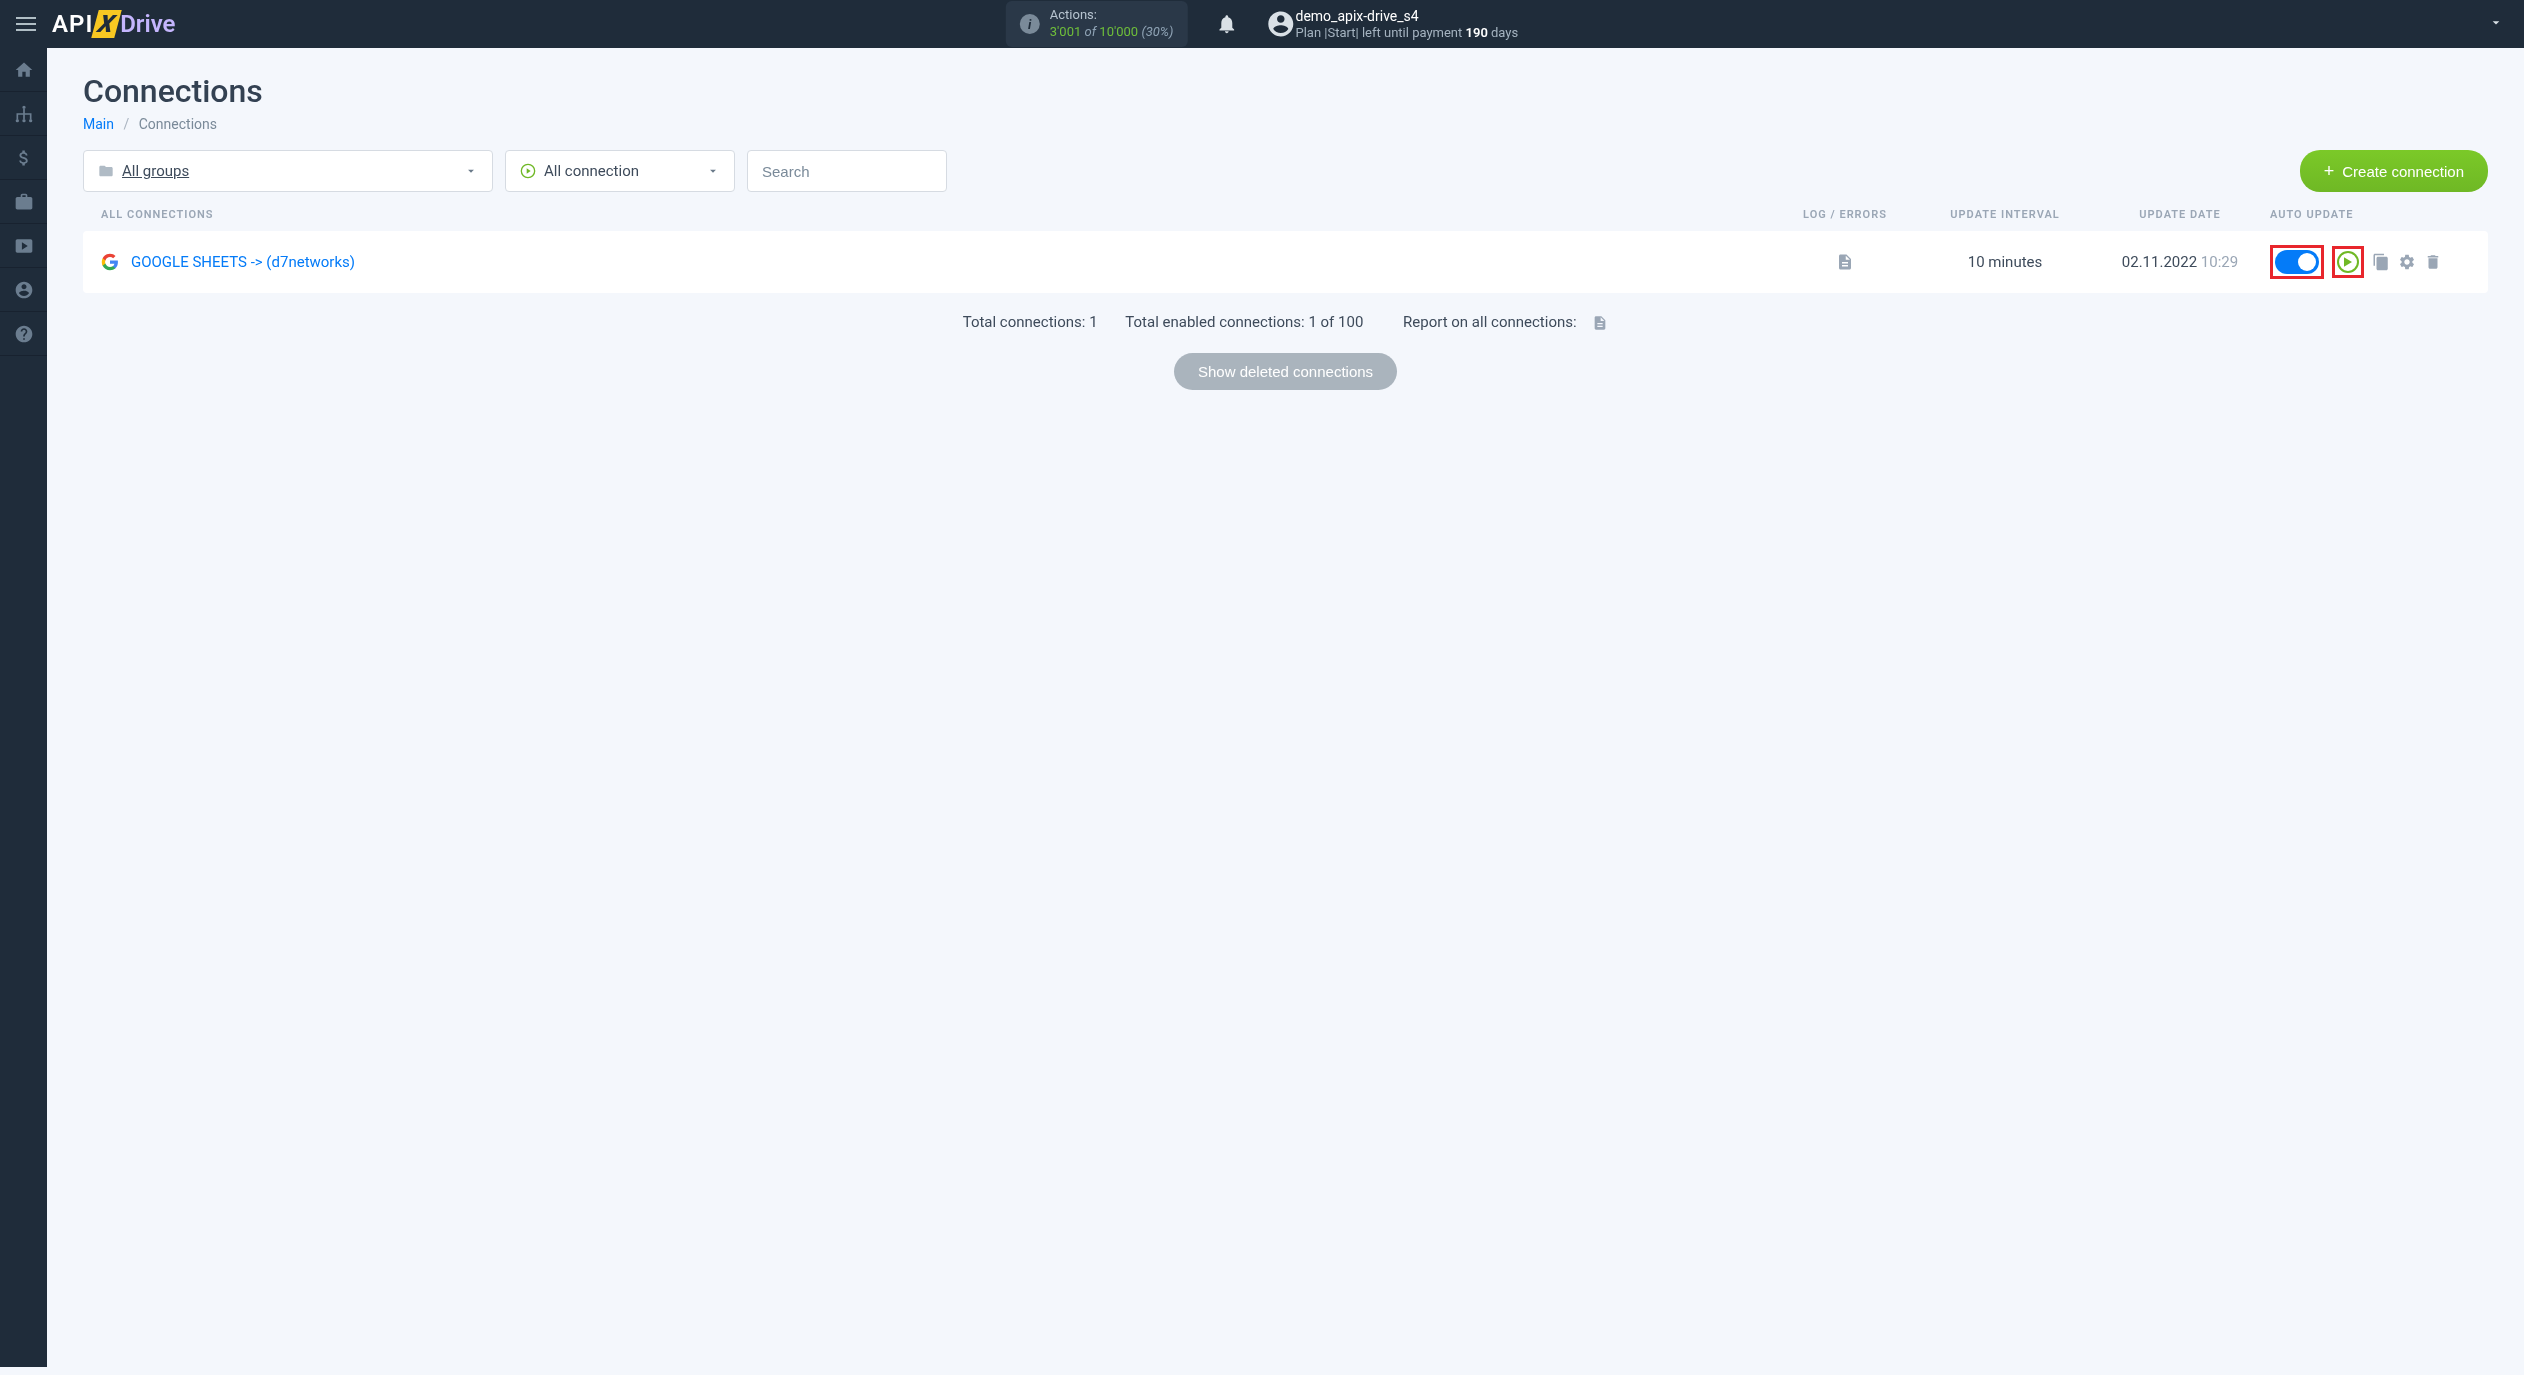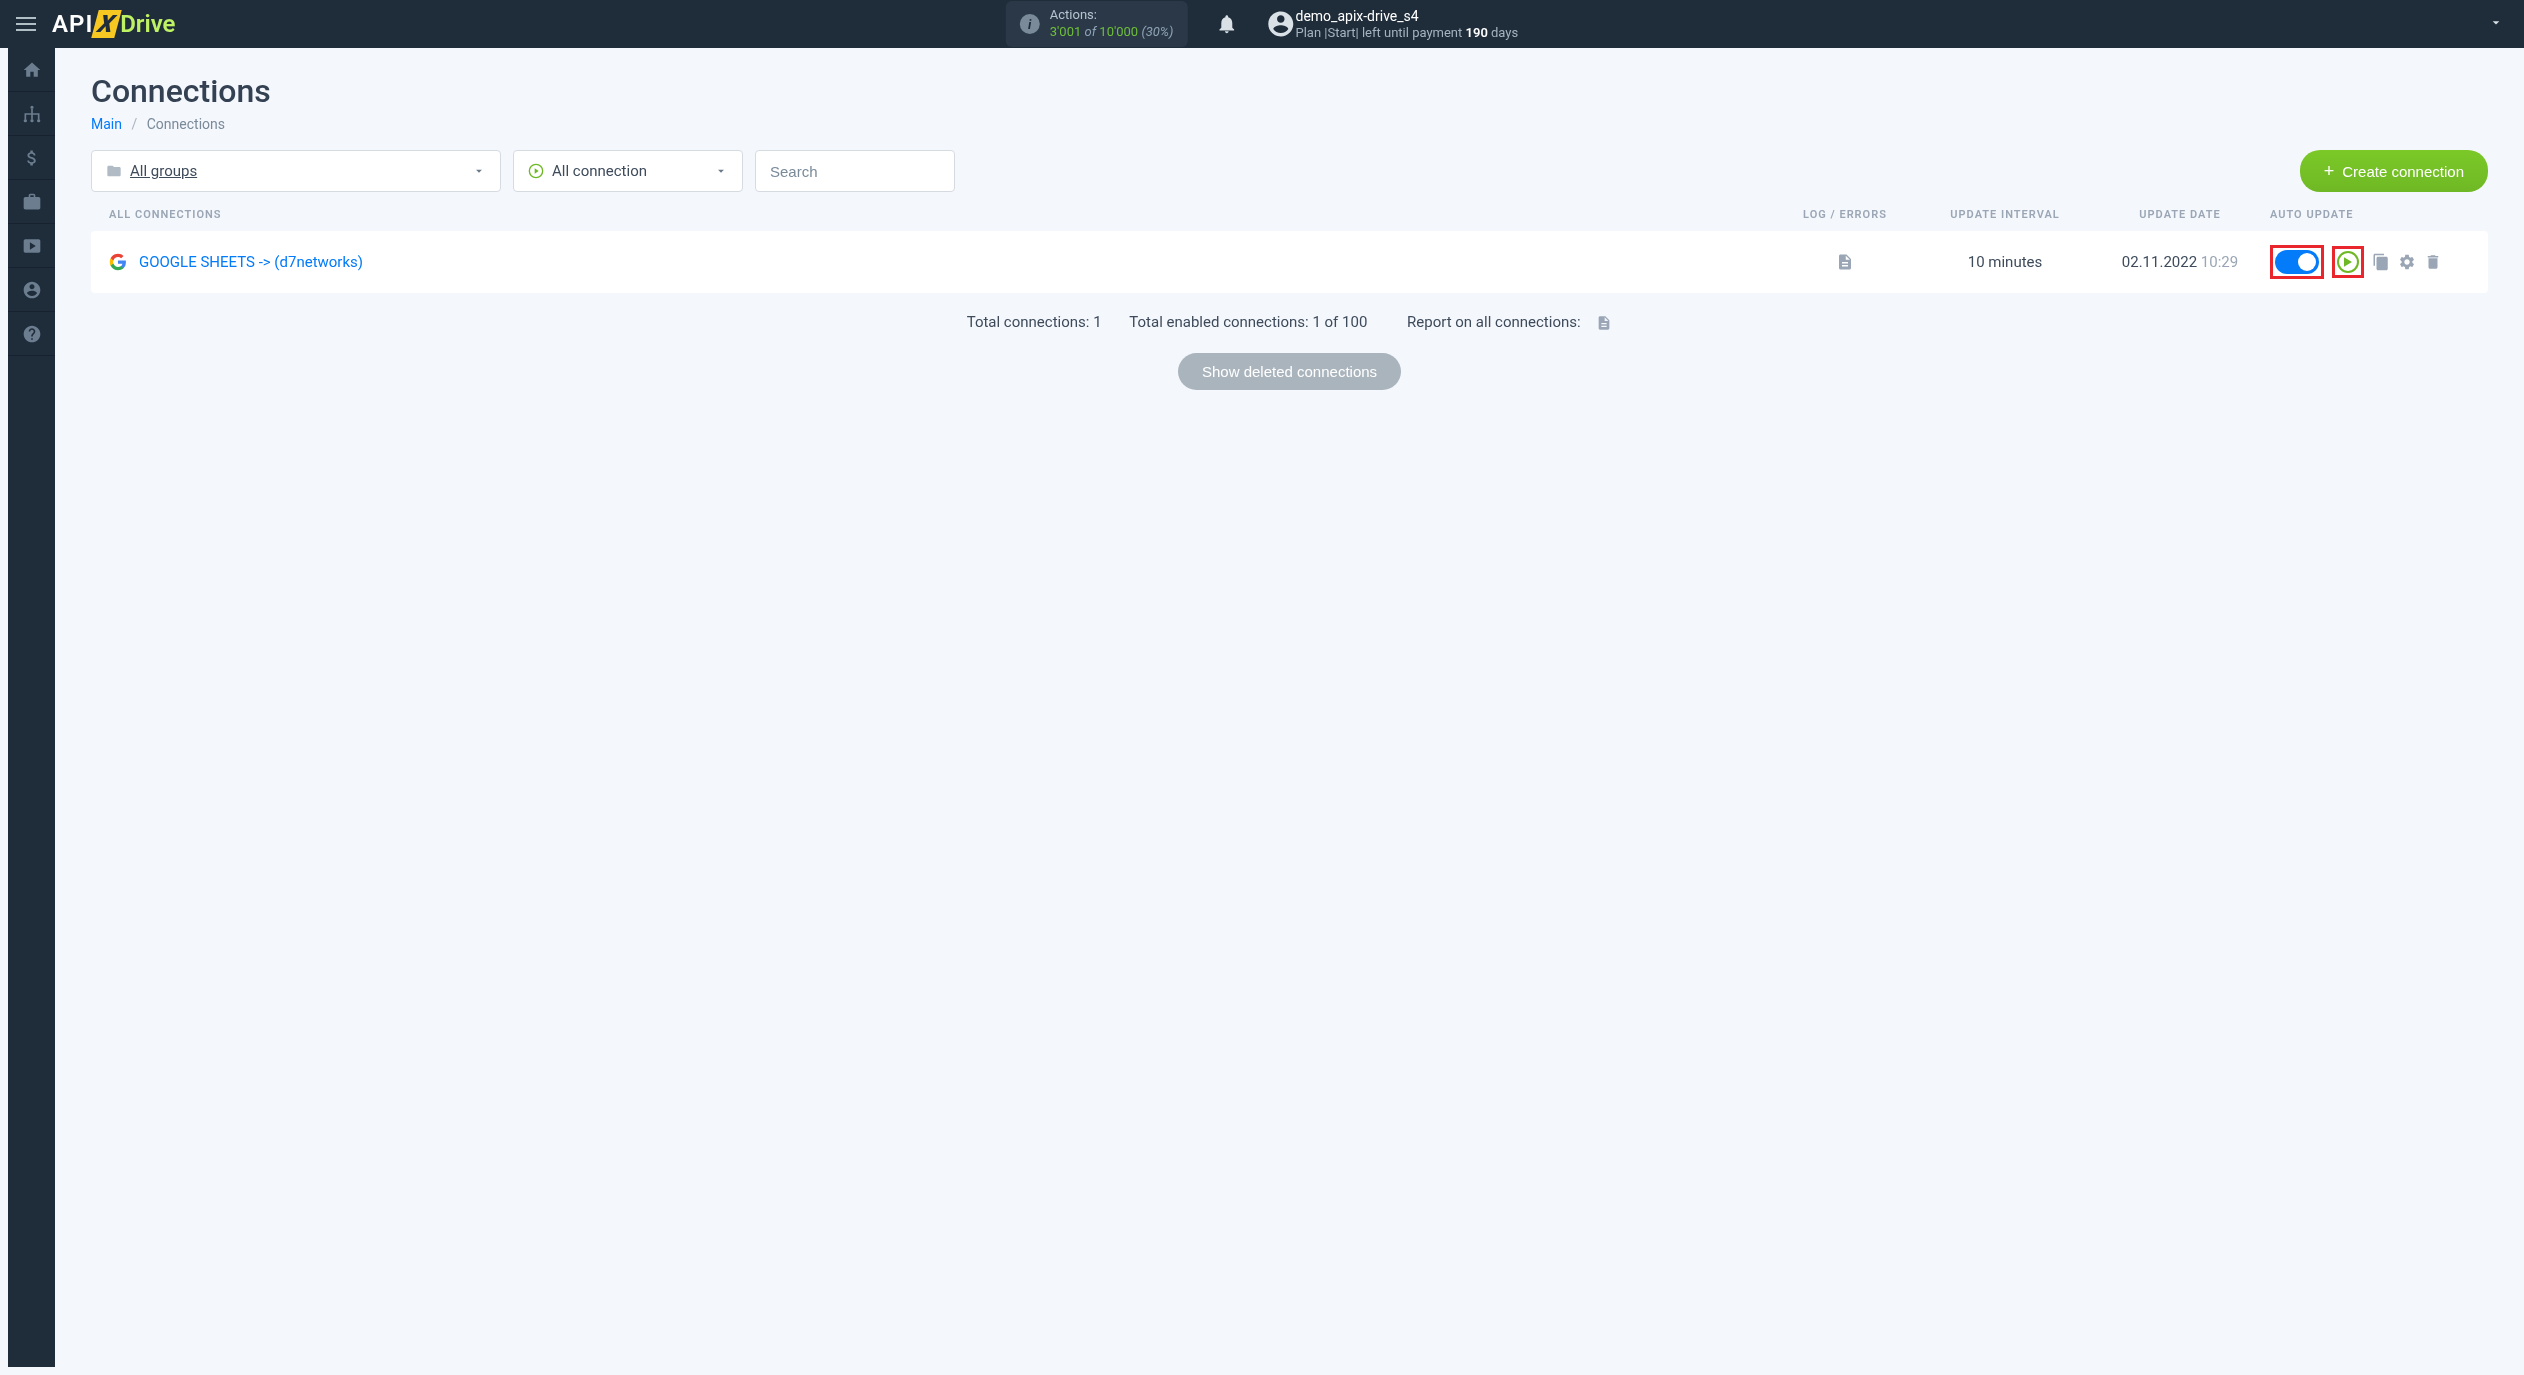--- a/index.html
+++ b/index.html
@@ -45,21 +45,21 @@
     .logo .x {
       color: #1f2c3a;
       background: #f8c822;
       font-weight: 900;
       transform: skewX(-15deg);
       display: inline-block;
       padding: 0 4px;
       margin: 0 2px;
       font-style: italic;
     }
-    .logo .drive { color: #bef264; }
+    .logo .drive { color: #c4b5fd; }
     
     .top-center {
       position: absolute;
       left: 50%;
       transform: translateX(-50%);
       display: flex;
       align-items: center;
       gap: 28px;
     }
     .actions-box {
@@ -108,21 +108,21 @@
     .caret-down {
       position: absolute;
       right: 20px;
       top: 50%;
       transform: translateY(-50%);
       cursor: pointer;
     }
     .caret-down svg { width: 16px; height: 16px; fill: #d9e0e6; }
     
     
-    .layout { display: flex; min-height: calc(100vh - 56px); padding-left: 8px; }
+    .layout { display: flex; min-height: calc(100vh - 56px); }
     .sidebar {
       width: 47px;
       background: #1f2c3a;
       display: flex;
       flex-direction: column;
     }
     .sidebar .item {
       height: 44px;
       display: flex;
       align-items: center;

